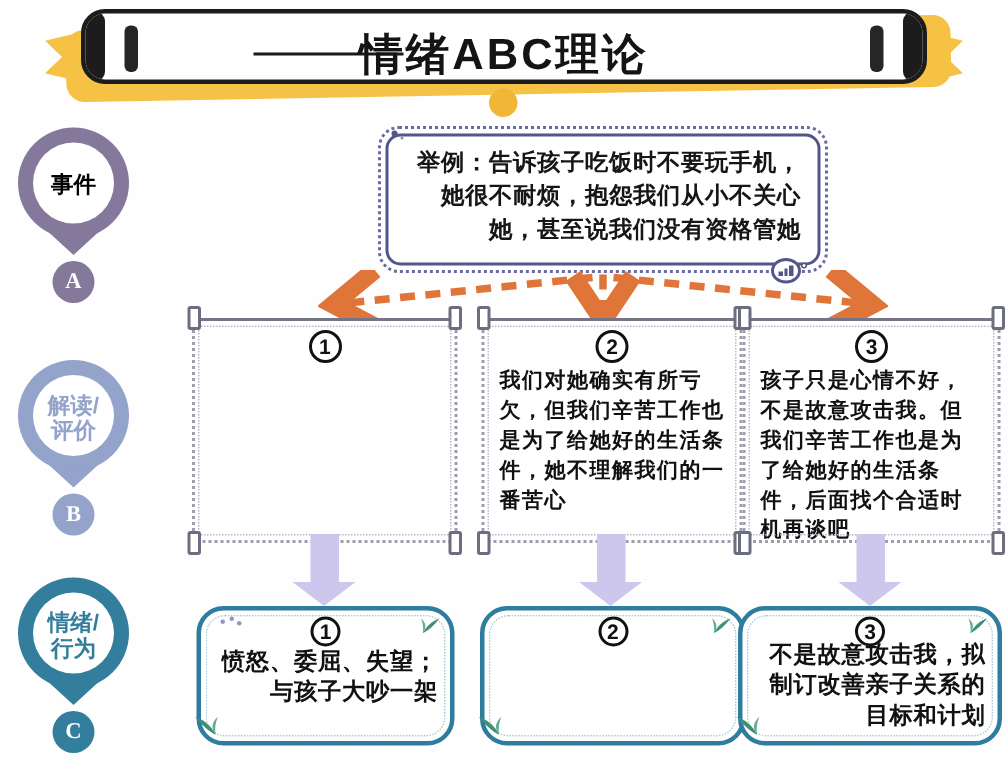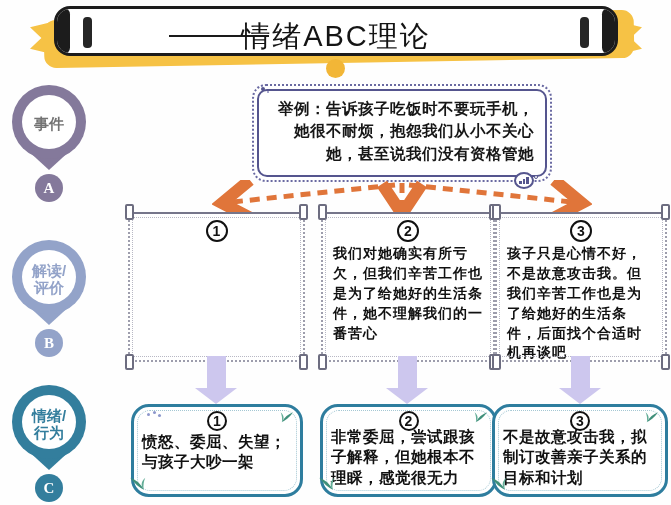--- a/index.html
+++ b/index.html
@@ -12,32 +12,32 @@
   .banner-blob { position:absolute; left:14px; top:9px; right:8px; bottom:1px; background:#F6C245; border-radius:12px; transform:rotate(-1deg); }
   .banner-tail { position:absolute; top:14px; width:30px; height:36px; background:#F6C245; }
   .banner-tail.left  { left:0;  clip-path:polygon(100% 0, 0 20%, 38% 50%, 0 80%, 100% 100%); }
   .banner-tail.right { right:0; clip-path:polygon(0 0, 100% 20%, 62% 50%, 100% 80%, 0 100%); }
   .banner-card { position:absolute; left:24px; right:24px; top:0; bottom:8px; background:#fff; border:3px solid #1c1c1c; border-radius:16px; overflow:hidden; }
   .banner-cap { position:absolute; top:-1px; bottom:-1px; width:14px; background:#1c1c1c; }
   .banner-cap.left  { left:-1px;  border-radius:10px 8px 8px 10px; }
   .banner-cap.right { right:-1px; border-radius:8px 10px 10px 8px; }
   .banner-bar { position:absolute; top:8px; width:9px; height:31px; background:#262626; border-radius:4px; }
   .banner-bar.left { left:26px; } .banner-bar.right { right:26px; }
-  .banner-title { position:absolute; left:0; right:0; top:8px; text-align:center; font-size:29px; font-weight:normal; color:#141414; letter-spacing:2px; }
+  .banner-title { position:absolute; left:0; right:0; top:8px; text-align:center; font-size:29px; font-weight:bold; color:#141414; letter-spacing:2px; }
   .tline { position:absolute; height:2px; background:#1a1a1a; }
   .tline.pre   { left:112px; top:26px; width:100px; }
   .yellow-dot { position:absolute; left:326px; top:59px; width:19px; height:19px; border-radius:50%; background:#F2B637; }
 
   
   .stage { position:absolute; left:9px; width:80px; height:122px; }
   .stage svg { position:absolute; left:0; top:0; }
   .stage-label { position:absolute; left:4px; right:4px; top:16px; height:48px; display:flex; align-items:center; justify-content:center; text-align:center; font-weight:bold; font-size:15px; line-height:1.15; white-space:pre-line; }
   .stage-letter { position:absolute; left:26px; top:90px; width:28px; height:28px; border-radius:50%; color:#fff; font-weight:bold; font-size:15px; text-align:center; line-height:28px; font-family:"Liberation Serif","DejaVu Serif",serif; }
   .stage-a { top:84px; }  .stage-b { top:239px; } .stage-c { top:384px; }
-  .stage-a .ring, .stage-a .tail { fill:#84799B; } .stage-a .stage-label { color:#737373; } .stage-a .stage-letter { background:#84799B; }
+  .stage-a .ring, .stage-a .tail { fill:#84799B; } .stage-a .stage-label { color:#000000; } .stage-a .stage-letter { background:#84799B; }
   .stage-b .ring, .stage-b .tail { fill:#93A3C9; } .stage-b .stage-label { color:#93A3C9; } .stage-b .stage-letter { background:#93A3C9; }
   .stage-c .ring, .stage-c .tail { fill:#337E9D; } .stage-c .stage-label { color:#337E9D; } .stage-c .stage-letter { background:#337E9D; }
 
   
   .example { position:absolute; left:252px; top:84px; width:300px; height:98px; border:2px dotted #6a6aa2; border-radius:14px; padding:3px; background:#fff;text-align:right; }
   .example-inner { width:100%; height:100%; border:2px solid #55558E; border-radius:10px; padding:7px 11px; font-weight:bold; font-size:15.5px; letter-spacing:0.5px; line-height:1.45; color:#161616; }
   .flower-icon { position:absolute; left:7px; top:1px; width:4px; height:4px; background:#55558E; border-radius:50%; box-shadow:5px 3px 0 -1px #8a8ab8, -3px 4px 0 -2px #8a8ab8; }
   .chart-badge { position:absolute; right:16px; bottom:-9px; width:20px; height:17px; background:#fff; border:2px solid #55558E; border-radius:50%; display:flex; align-items:flex-end; justify-content:center; gap:1px; padding-bottom:3px; }
   .chart-badge i { display:block; width:2.5px; background:#55558E; }
   .chart-badge .b1{height:3px;} .chart-badge .b2{height:5px;} .chart-badge .b3{height:7px;}
@@ -67,21 +67,21 @@
 
   
   .outcome { position:absolute; top:404px; height:93px; background:#fff; border:3px solid #2E7D9E; border-radius:18px; }
   .outcome::before { content:""; position:absolute; inset:3px; border:1px dotted #a5c8d4; border-radius:13px; pointer-events:none; }
   .outcome-1 { left:131px; width:172px; }
   .outcome-2 { left:320px; width:177px; }
   .outcome-3 { left:492px; width:176px; }
   .outcome .numline { margin-top:4px; }
   .outcome .num { width:20px; height:20px; line-height:17px; }
   .outcome-2 .numline, .outcome-3 .numline { margin-bottom:-5px; }
-  .outcome-text { padding:1px 8px 0 8px; text-align:left; font-size:15.5px; font-weight:bold; letter-spacing:0.5px; line-height:1.32; color:#111; }
+  .outcome-text { padding:1px 8px 0 8px; text-align:right; font-size:15.5px; font-weight:bold; letter-spacing:0.5px; line-height:1.32; color:#111; }
   .leaf { position:absolute; }
   .leaf.tr { right:5px; top:2px; width:15px; height:15px; }
   .leaf.bl { left:-6px; bottom:2px; width:18px; height:18px; transform:scaleX(-1); }
   .dots3 { position:absolute; left:13px; top:6px; width:3px; height:3px; background:#8d97cc; border-radius:50%; box-shadow:6px -2px 0 #8d97cc, 11px 1px 0 #8d97cc; }
 </style>
 </head>
 <body>
 
 <div id="page">
 
@@ -213,21 +213,20 @@
   <div class="outcome outcome-2">
     <svg class="leaf tr" viewBox="0 0 24 24">
         <path d="M3 21 C7 13 13 8 21 5 C15 13 9 18 3 21 Z" fill="#3F8F7A"></path>
         <path d="M3 21 C4 15 3 10 1 5 C7 10 7 16 3 21 Z" fill="#63AD97"></path>
       </svg>
     <svg class="leaf bl" viewBox="0 0 24 24">
         <path d="M3 21 C7 13 13 8 21 5 C15 13 9 18 3 21 Z" fill="#3F8F7A"></path>
         <path d="M3 21 C4 15 3 10 1 5 C7 10 7 16 3 21 Z" fill="#63AD97"></path>
       </svg>
     <div class="numline"><span class="num">2</span></div>
-    <div class="outcome-text">非常委屈，尝试跟孩子解释，但她根本不理睬，感觉很无力</div>
   </div>
 
   <div class="outcome outcome-3">
     <svg class="leaf tr" viewBox="0 0 24 24">
         <path d="M3 21 C7 13 13 8 21 5 C15 13 9 18 3 21 Z" fill="#3F8F7A"></path>
         <path d="M3 21 C4 15 3 10 1 5 C7 10 7 16 3 21 Z" fill="#63AD97"></path>
       </svg>
     <svg class="leaf bl" viewBox="0 0 24 24">
         <path d="M3 21 C7 13 13 8 21 5 C15 13 9 18 3 21 Z" fill="#3F8F7A"></path>
         <path d="M3 21 C4 15 3 10 1 5 C7 10 7 16 3 21 Z" fill="#63AD97"></path>

